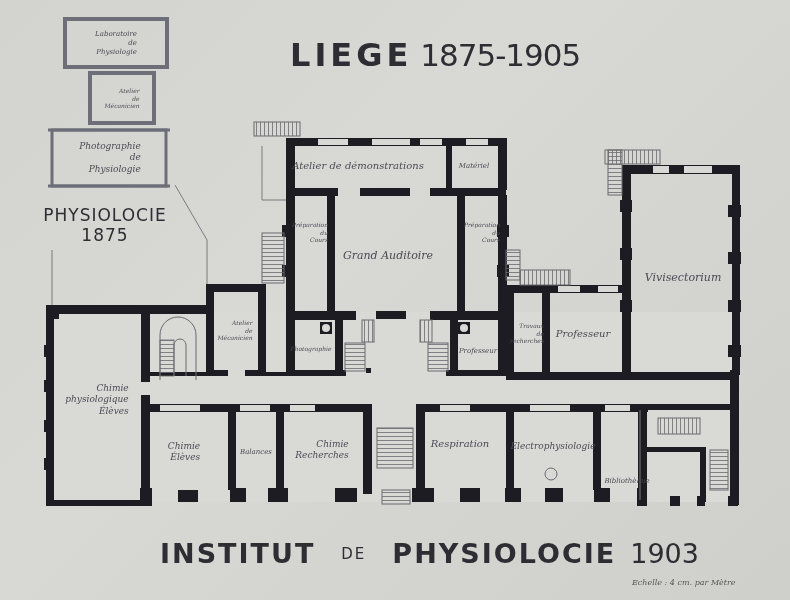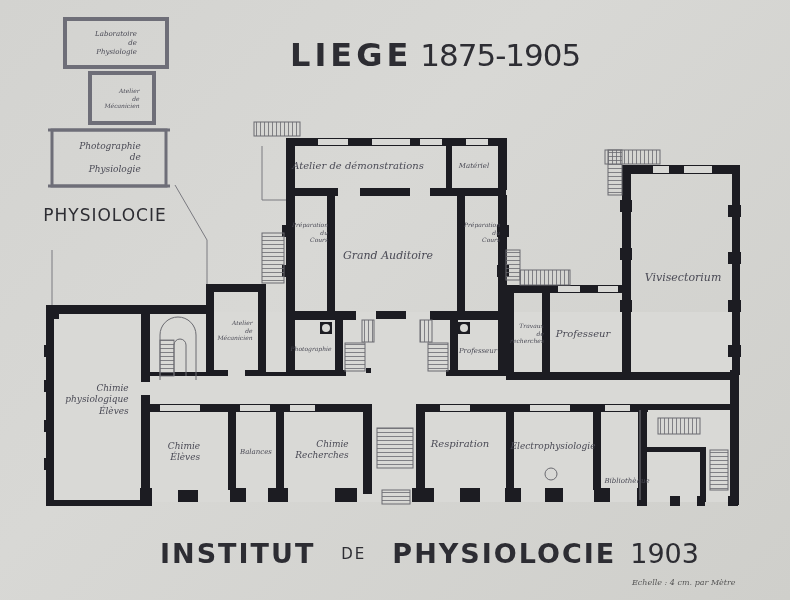--- a/index.html
+++ b/index.html
@@ -216,20 +216,21 @@
     <line x1="640" y1="410" x2="640" y2="500" stroke="#7a7a80" stroke-width="1"></line>
   </g>
 </svg>
 
 <div class="title title-main">
   <span class="bold">LIEGE</span><span class="thin">1875-1905</span>
 </div>
 
 <div class="title subtitle-1875">
   <div>PHYSIOLOCIE</div>
+  <div>1875</div>
 </div>
 
 <div class="title bottom-title">
   <span class="bold">INSTITUT</span><span class="de">DE</span><span class="bold">PHYSIOLOCIE</span><span class="thin">1903</span>
 </div>
 
 <div class="scale-note">Echelle : 4 cm. par Mètre</div>
 
 <div class="room-label s7" style="left:116px; top:43px;">
   <div>Laboratoire</div>

